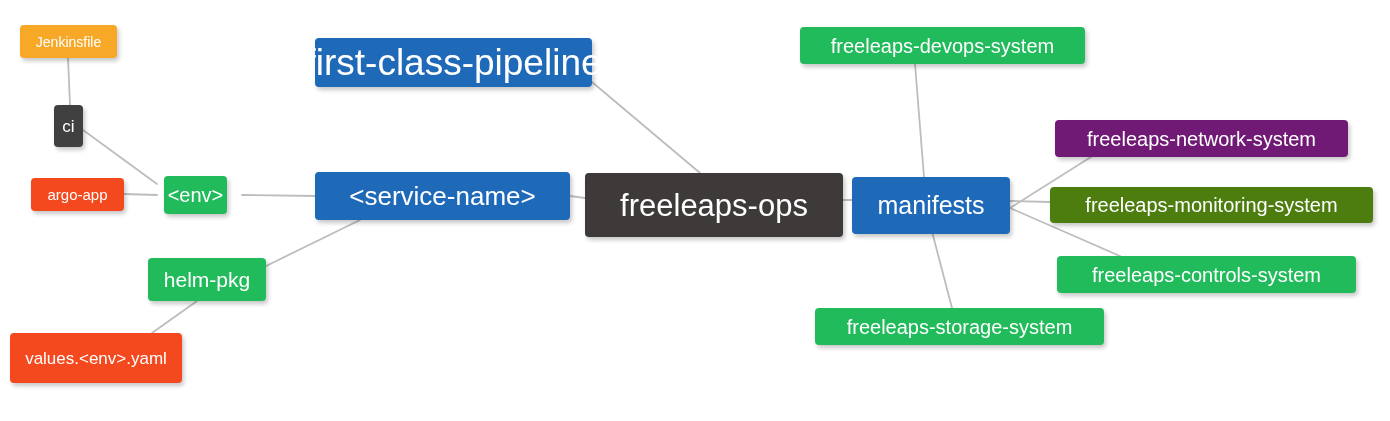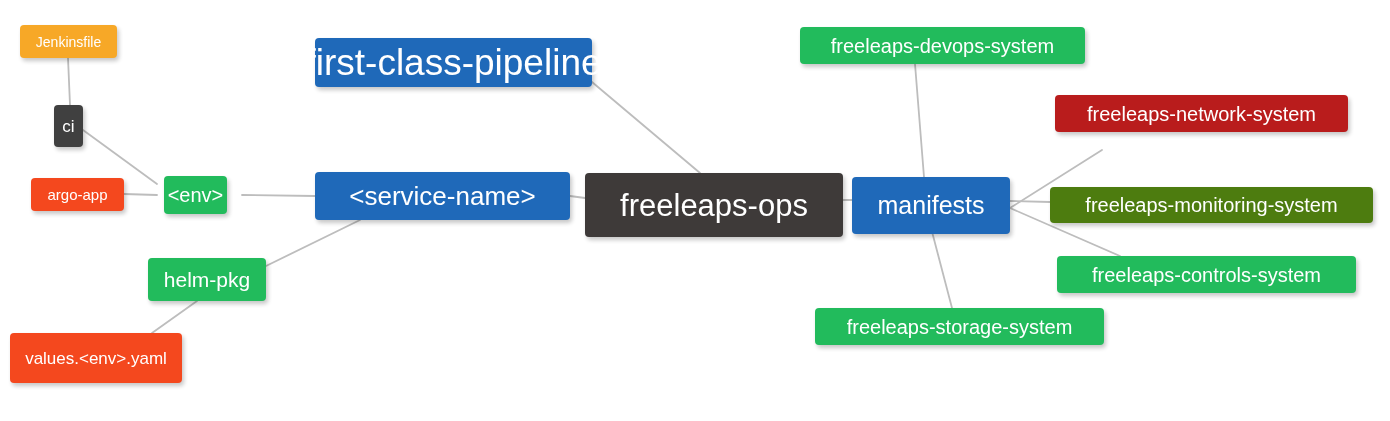--- a/index.html
+++ b/index.html
@@ -71,21 +71,21 @@
       </div>
       <div class="node" style="left: 585px; top: 173px; width: 258px; height: 64px; background: rgb(62, 58, 57); font-size: 31px;">
         <span>freeleaps-ops</span>
       </div>
       <div class="node" style="left: 852px; top: 177px; width: 158px; height: 57px; background: rgb(31, 105, 185); font-size: 25px;">
         <span>manifests</span>
       </div>
       <div class="node" style="left: 800px; top: 27px; width: 285px; height: 37px; background: rgb(34, 187, 92); font-size: 20px;">
         <span>freeleaps-devops-system</span>
       </div>
-      <div class="node" style="left: 1055px; top: 95px; width: 293px; height: 37px; background: #b91c1c; font-size: 20px;">
+      <div class="node" style="left: 1055px; top: 120px; width: 293px; height: 37px; background: #701a75; font-size: 20px;">
         <span>freeleaps-network-system</span>
       </div>
       <div class="node" style="left: 1050px; top: 187px; width: 323px; height: 36px; background: #4d7c0f; font-size: 20px;">
         <span>freeleaps-monitoring-system</span>
       </div>
       <div class="node" style="left: 1057px; top: 256px; width: 299px; height: 37px; background: rgb(34, 187, 92); font-size: 20px;">
         <span>freeleaps-controls-system</span>
       </div>
       <div class="node" style="left: 815px; top: 308px; width: 289px; height: 37px; background: rgb(34, 187, 92); font-size: 20px;">
         <span>freeleaps-storage-system</span>

